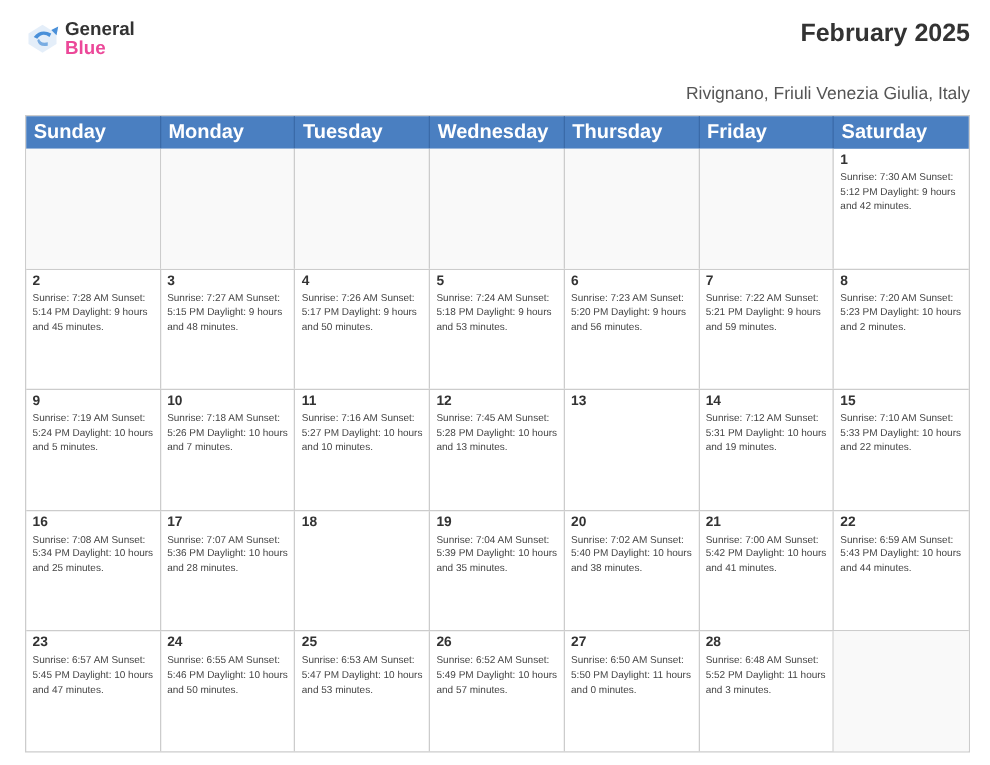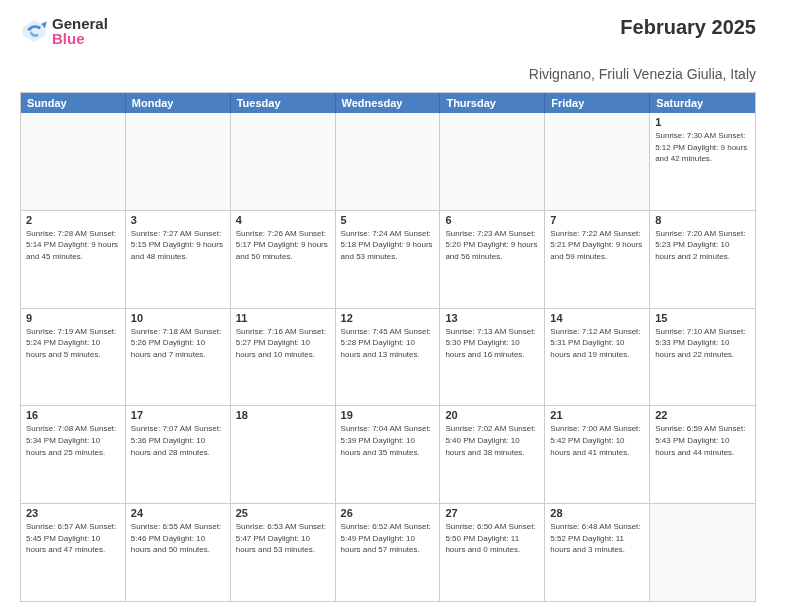--- a/index.html
+++ b/index.html
@@ -6,21 +6,21 @@
     body {
       font-family: Arial, sans-serif;
       background: #fff;
       width: 792px;
       height: 612px;
       overflow: hidden;
     }
     .page {
       width: 792px;
       height: 612px;
-      padding: 16px 36px 10px 20px;
+      padding: 16px 16px 10px 20px;
       display: flex;
       flex-direction: column;
     }
     .header {
       display: flex;
       justify-content: space-between;
       align-items: flex-start;
       margin-bottom: 10px;
     }
     .logo {
@@ -67,21 +67,21 @@
       flex-direction: column;
       border: 1px solid #ccc;
     }
     .cal-head {
       display: grid;
       grid-template-columns: repeat(7, 1fr);
       background: #4a7fc1;
     }
     .cal-head-cell {
       color: #fff;
-      font-size: 11px;
+      font-size: 16px;
       font-weight: bold;
       padding: 4px 6px;
       text-align: left;
       border-right: 1px solid #3a6aa8;
     }
     .cal-head-cell:last-child { border-right: none; }
     .cal-body {
       flex: 1;
       display: flex;
       flex-direction: column;
@@ -239,24 +239,20 @@
           </div>
           <div class="cal-cell">
             <span class="cell-day">12</span>
             <div class="cell-info">Sunrise: 7:45 AM
 Sunset: 5:28 PM
 Daylight: 10 hours
 and 13 minutes.</div>
           </div>
           <div class="cal-cell">
             <span class="cell-day">13</span>
-            <div class="cell-info">Sunrise: 7:13 AM
-Sunset: 5:30 PM
-Daylight: 10 hours
-and 16 minutes.</div>
           </div>
           <div class="cal-cell">
             <span class="cell-day">14</span>
             <div class="cell-info">Sunrise: 7:12 AM
 Sunset: 5:31 PM
 Daylight: 10 hours
 and 19 minutes.</div>
           </div>
           <div class="cal-cell">
             <span class="cell-day">15</span>

